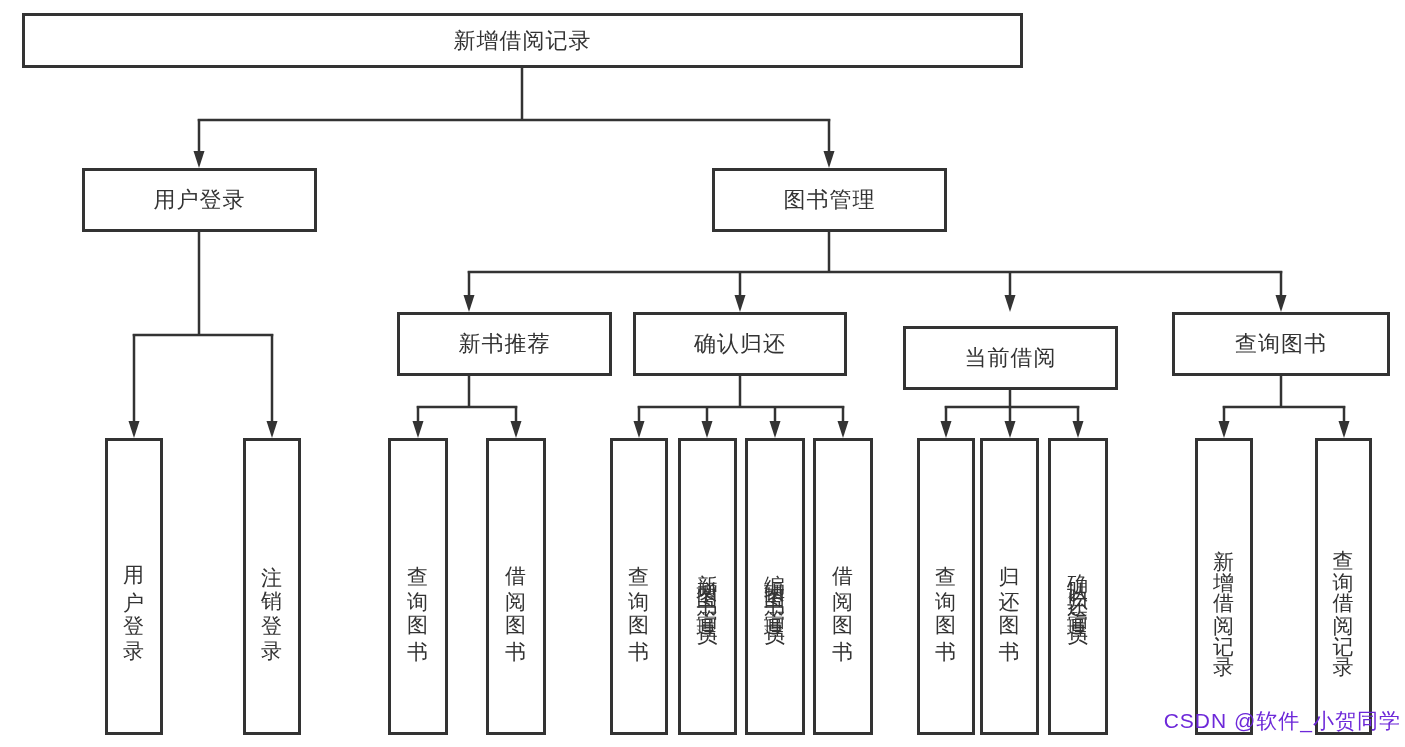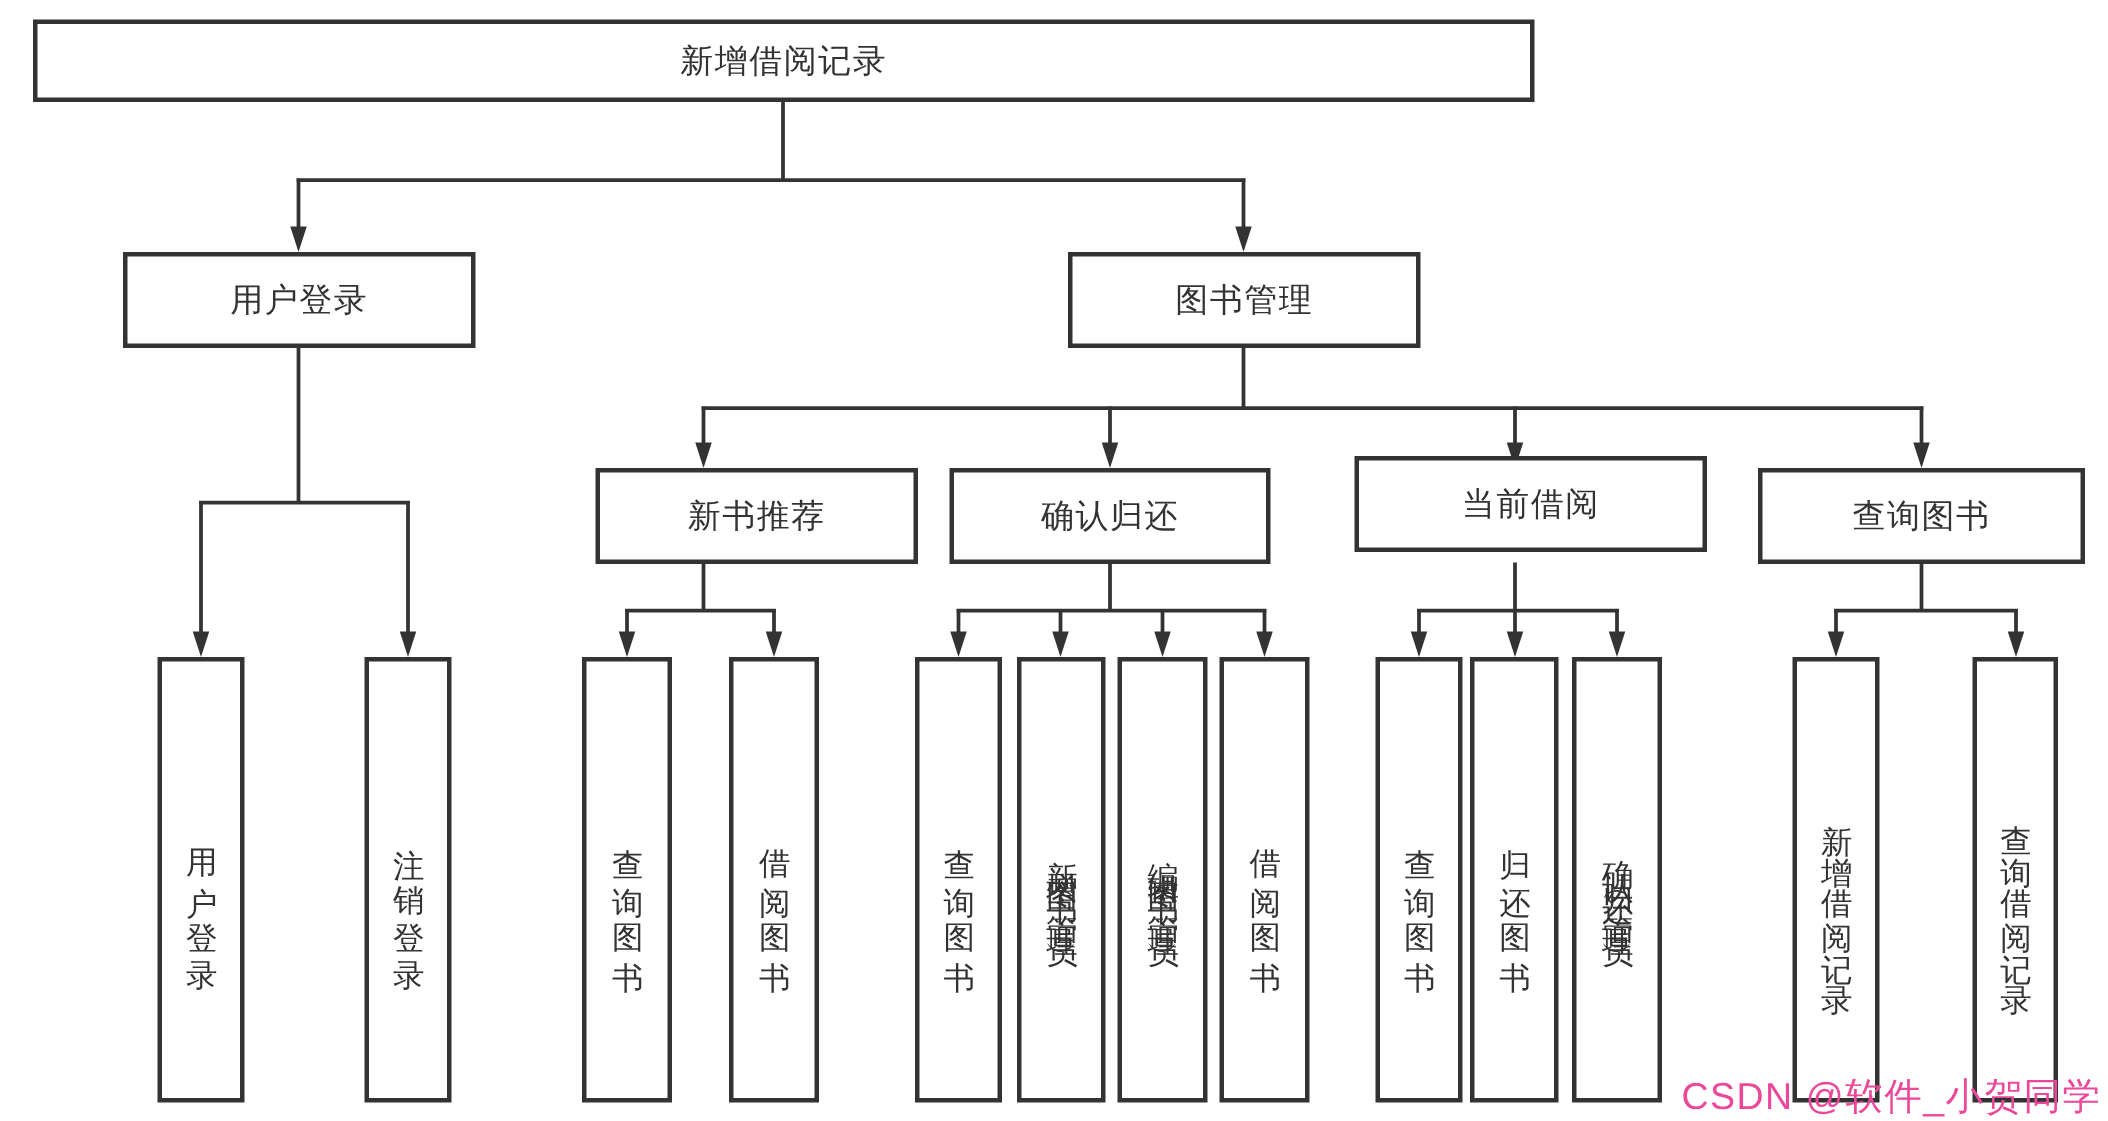--- a/index.html
+++ b/index.html
@@ -25,23 +25,23 @@
   .leaf{top:438px;height:297px;}
   .vtext{
     writing-mode:vertical-rl;
     text-orientation:mixed;
     font-size:21px;
     line-height:1;
     white-space:nowrap;
   }
   #watermark{
     position:absolute;
-    right:4px;bottom:0;
-    font-size:25px;
-    color:#ec4899;
+    right:4px;bottom:12px;
+    font-size:21px;
+    color:#6d28d9;
     letter-spacing:1px;
     z-index:5;
     white-space:nowrap;
   }
 </style>
 </head>
 <body>
 
 <div id="stage">
 
@@ -124,21 +124,21 @@
   <div class="node hnode" style="left:712px;top:168px;width:235px;height:64px;">
     <span>图书管理</span>
   </div>
 
   <div class="node hnode" style="left:362px;top:312px;width:215px;height:64px;margin-left:35px;">
     <span>新书推荐</span>
   </div>
   <div class="node hnode" style="left:633px;top:312px;width:214px;height:64px;">
     <span>确认归还</span>
   </div>
-  <div class="node hnode" style="left:903px;top:304px;width:235px;height:64px;">
+  <div class="node hnode" style="left:903px;top:326px;width:215px;height:64px;">
     <span>当前借阅</span>
   </div>
   <div class="node hnode" style="left:1172px;top:312px;width:218px;height:64px;">
     <span>查询图书</span>
   </div>
 
   <div class="node leaf" style="left:105px;width:58px;">
     <span class="vtext" style="letter-spacing: 25px; margin-bottom: -25px;">用户登录</span>
   </div>
   <div class="node leaf" style="left:243px;width:58px;">

